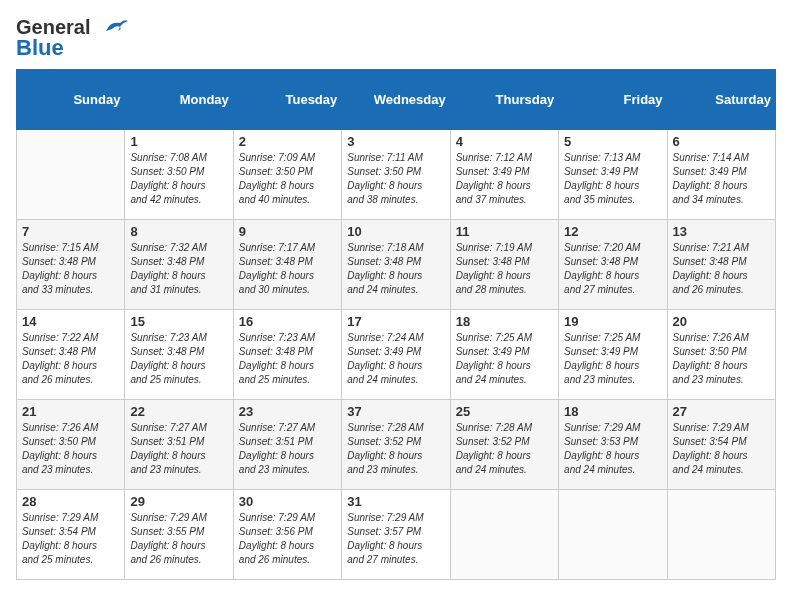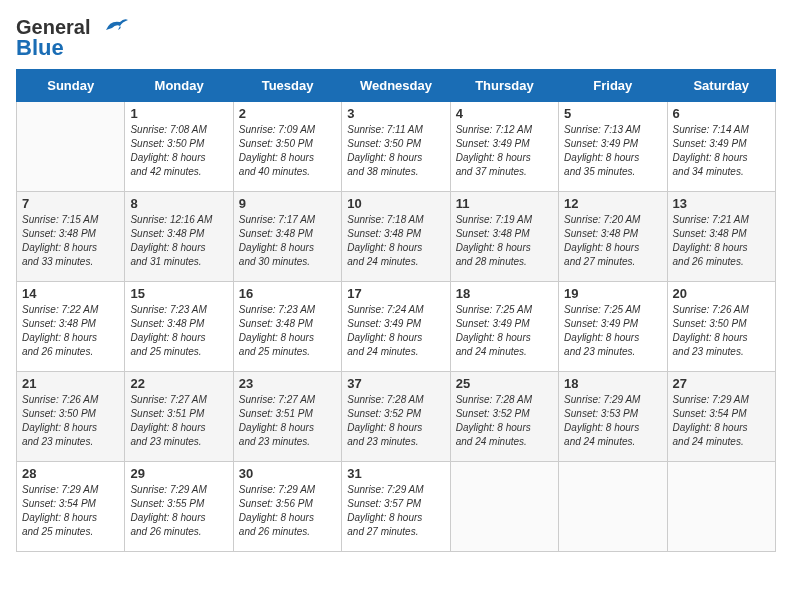--- a/index.html
+++ b/index.html
@@ -36,22 +36,22 @@
     }
     table {
       width: 100%;
       border-collapse: collapse;
       margin-top: 4px;
     }
     thead th {
       background-color: #1a6db5;
       color: #fff;
       font-size: 13px;
-      padding: 8px 4px;
-      text-align: center;
+      padding: 22px 4px;
+      text-align: right;
       border: 1px solid #1a6db5;
     }
     tbody td {
       border: 1px solid #ccc;
       vertical-align: top;
       padding: 4px 5px;
       width: calc(100% / 7);
       height: 90px;
       font-size: 10.5px;
       color: #333;
@@ -74,21 +74,21 @@
     }
     td.empty {
       background: #fafafa;
     }
   </style>
 </head>
 <body>
 
 <div class="header">
   <div class="logo">
-    <div style="display:flex; align-items:flex-start; gap:10px;">
+    <div style="display:flex; align-items:center; gap:10px;">
       <span style="font-size:20px; font-weight:bold; color:#333;">General</span>
       <svg width="28" height="22" viewBox="0 0 28 22" style="margin-left:2px;">
         <path d="M4,14 Q8,4 18,6 Q22,2 26,4 Q20,6 18,10 Q14,8 10,12 Z" fill="#1a6db5"></path>
         <path d="M18,10 Q20,12 16,14 Z" fill="#1a6db5"></path>
       </svg>
     </div>
     <div style="font-size:22px; font-weight:bold; color:#1a6db5; margin-top:-4px;text-align:center;">Blue</div>
   </div>
   <div class="title-block">
     <div class="month-title"></div>
@@ -172,21 +172,21 @@
           <div class="day-info">
             <div>Sunrise: 7:15 AM</div>
             <div>Sunset: 3:48 PM</div>
             <div>Daylight: 8 hours</div>
             <div>and 33 minutes.</div>
           </div>
         </td>
         <td>
           <span class="day-num">8</span>
           <div class="day-info">
-            <div>Sunrise: 12:16 AM</div>
+            <div>Sunrise: 7:32 AM</div>
             <div>Sunset: 3:48 PM</div>
             <div>Daylight: 8 hours</div>
             <div>and 31 minutes.</div>
           </div>
         </td>
         <td>
           <span class="day-num">9</span>
           <div class="day-info">
             <div>Sunrise: 7:17 AM</div>
             <div>Sunset: 3:48 PM</div>

